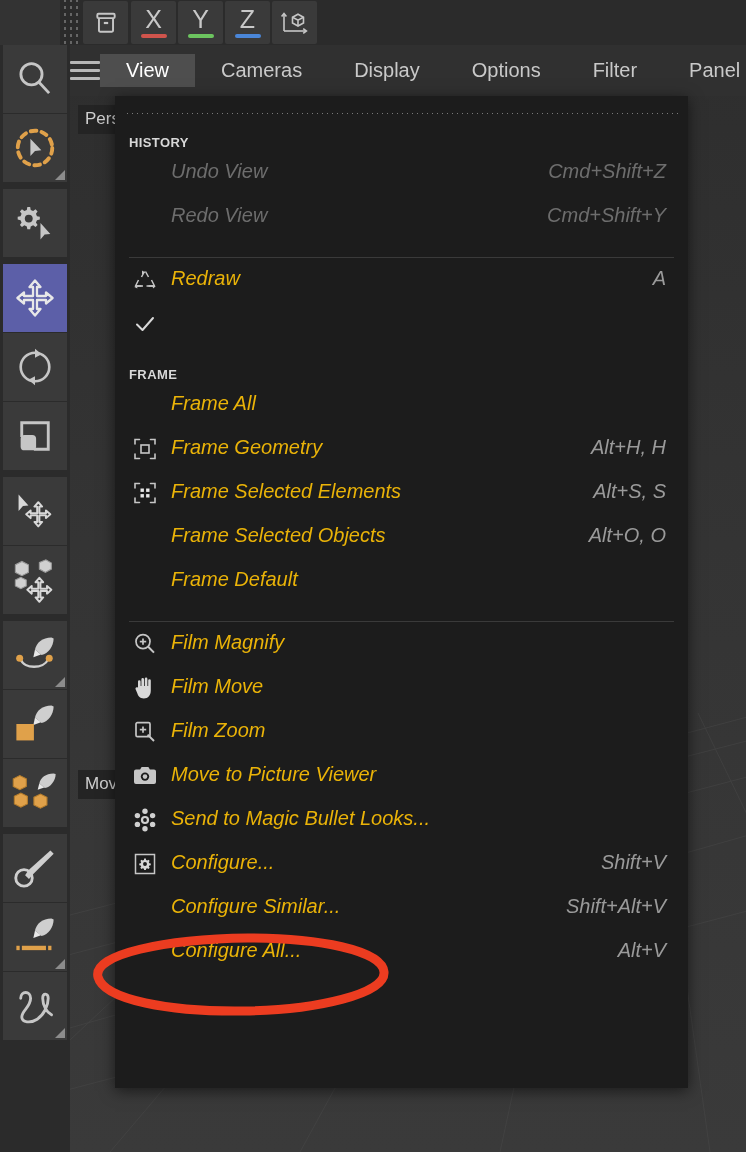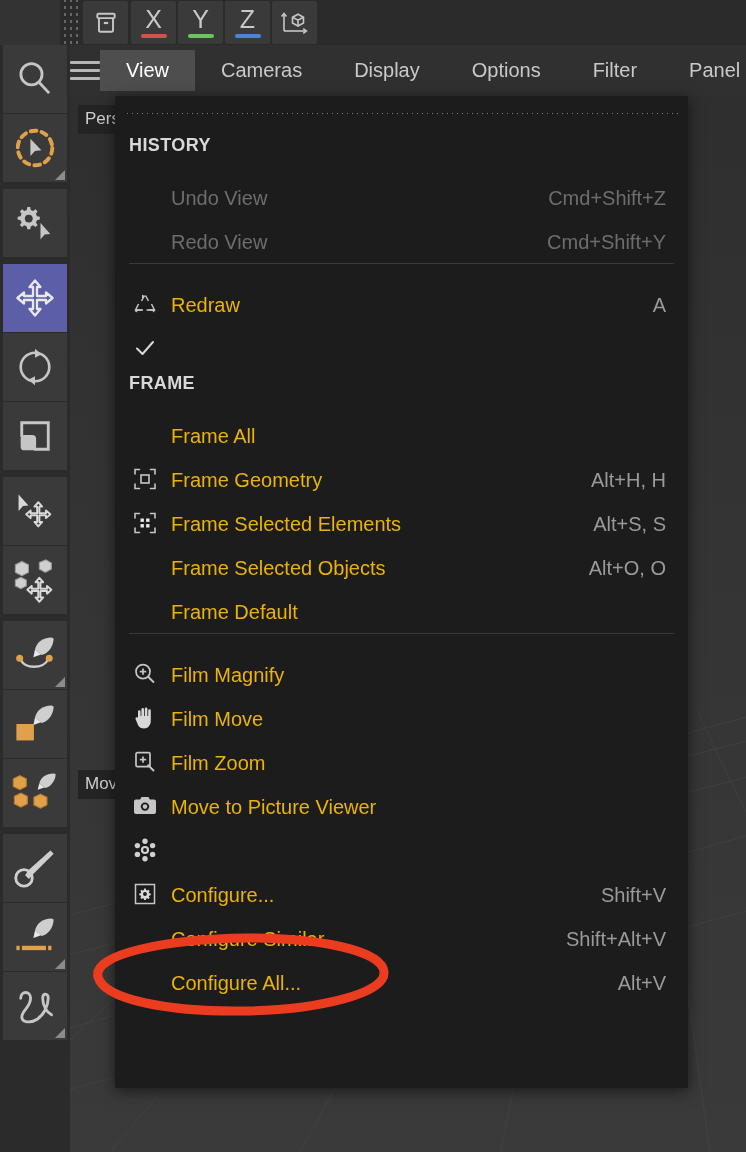--- a/index.html
+++ b/index.html
@@ -60,21 +60,21 @@
 
   
   .menubar {
     position:absolute; left:70px; top:45px; width:676px; height:51px;
     background:#303030; display:flex; align-items:center; z-index:20;
   }
   .hamburger { width:50px; height:51px; display:flex; flex-direction:column;
     align-items:center; justify-content:center; gap:5px; }
   .hamburger i { display:block; width:30px; height:3px; background:#b6b6b6; border-radius:1px; }
   .menu-item {
-    height:41px; padding:0 26px; display:flex; align-items:center;
+    height:33px; padding:0 26px; display:flex; align-items:center;
     font-size:20px; color:#c9c9c9; white-space:nowrap;
   }
   .menu-item.sel { background:#4e4e4e; color:#ffffff; }
 
   
   .vp-label {
     position:absolute; background:#242424; color:#cfcfcf;
     font-size:17px; padding:4px 7px 5px 7px; z-index:5; white-space:nowrap;
   }
 
@@ -83,26 +83,26 @@
     position:absolute; left:115px; top:96px; width:573px; height:992px;
     background:#1c1c1c; z-index:40;
     box-shadow:0 3px 14px rgba(0,0,0,.55);
   }
   .tearoff {
     height:20px; margin:7px 10px 0 10px;
     background-image:radial-gradient(#7a7a7a .9px, transparent 1px);
     background-size:5px 5px; background-position:0 8px; background-repeat:repeat-x;
   }
   .section-head {
-    font-size:18px; font-weight:bold; color:#d8d8d8;
+    font-size:13px; font-weight:bold; color:#d8d8d8;
     letter-spacing:.4px; padding:12px 0 10px 14px;
   }
   .row {
-    position:relative; height:44px; display:flex; align-items:flex-end;
-    padding-left:14px; padding-right:22px;
+    position:relative; height:44px; display:flex; align-items:flex-start;
+    padding-left:14px; padding-right:22px;font-style:italic;
   }
   .row .ico {
     width:32px; min-width:32px; height:26px; display:flex;
     align-items:center; justify-content:center; margin-right:10px;
   }
   .row .ico.empty { }
   .row .lbl { font-size:20px; color:#eab308; white-space:nowrap; }
   .row.disabled .lbl, .row.disabled .sc { color:#6d6d6d; }
   .row .sc { margin-left:auto; font-size:20px; color:#9a9a9a; white-space:nowrap; }
   .divider { height:1px; background:#3a3a3a; margin:9px 14px 9px 14px; }
@@ -499,20 +499,21 @@
               <circle cx="12" cy="12" r="4.1"></circle>
               <circle cx="12" cy="3.3" r="2.7"></circle>
               <circle cx="19.6" cy="7.6" r="2.7"></circle>
               <circle cx="19.6" cy="16.4" r="2.7"></circle>
               <circle cx="12" cy="20.7" r="2.7"></circle>
               <circle cx="4.4" cy="16.4" r="2.7"></circle>
               <circle cx="4.4" cy="7.6" r="2.7"></circle>
               <circle cx="12" cy="12" r="1.9" fill="#1c1c1c"></circle>
             </svg>
           </span>
+          <span class="lbl">Send to Magic Bullet Looks...</span>
         </div>
         <div class="row">
           <span class="ico">
             <svg width="24" height="24" viewBox="0 0 24 24" fill="none" stroke="#c6c6c6" stroke-width="1.5">
               <rect x="2.5" y="2.5" width="19" height="19"></rect>
               <g fill="#d8d8d8" stroke="none" transform="translate(12,12) scale(0.56) translate(-12,-12)">
                 <path d="M12 2 l1.6 .3 .35 2.6 2.1 .9 2.1-1.6 2.25 2.25 -1.6 2.1 .9 2.1 2.6 .35 0 3.18 -2.6 .35 -.9 2.1 1.6 2.1 -2.25 2.25 -2.1-1.6 -2.1 .9 -.35 2.6 -3.18 0 -.35-2.6 -2.1-.9 -2.1 1.6 -2.25-2.25 1.6-2.1 -.9-2.1 -2.6-.35 0-3.18 2.6-.35 .9-2.1 -1.6-2.1 2.25-2.25 2.1 1.6 2.1-.9 .35-2.6 z"></path>
                 <circle cx="12" cy="12" r="3.5" fill="#1c1c1c"></circle>
               </g>
             </svg>

